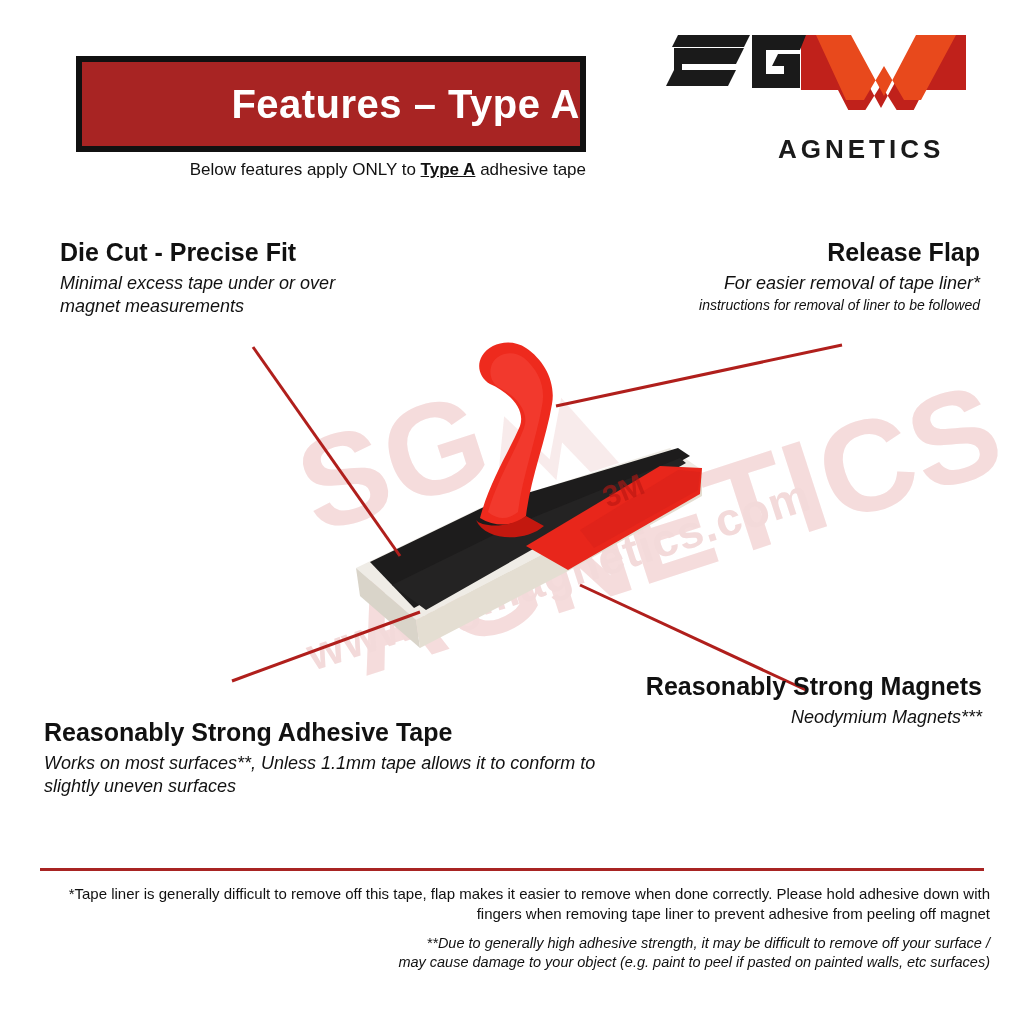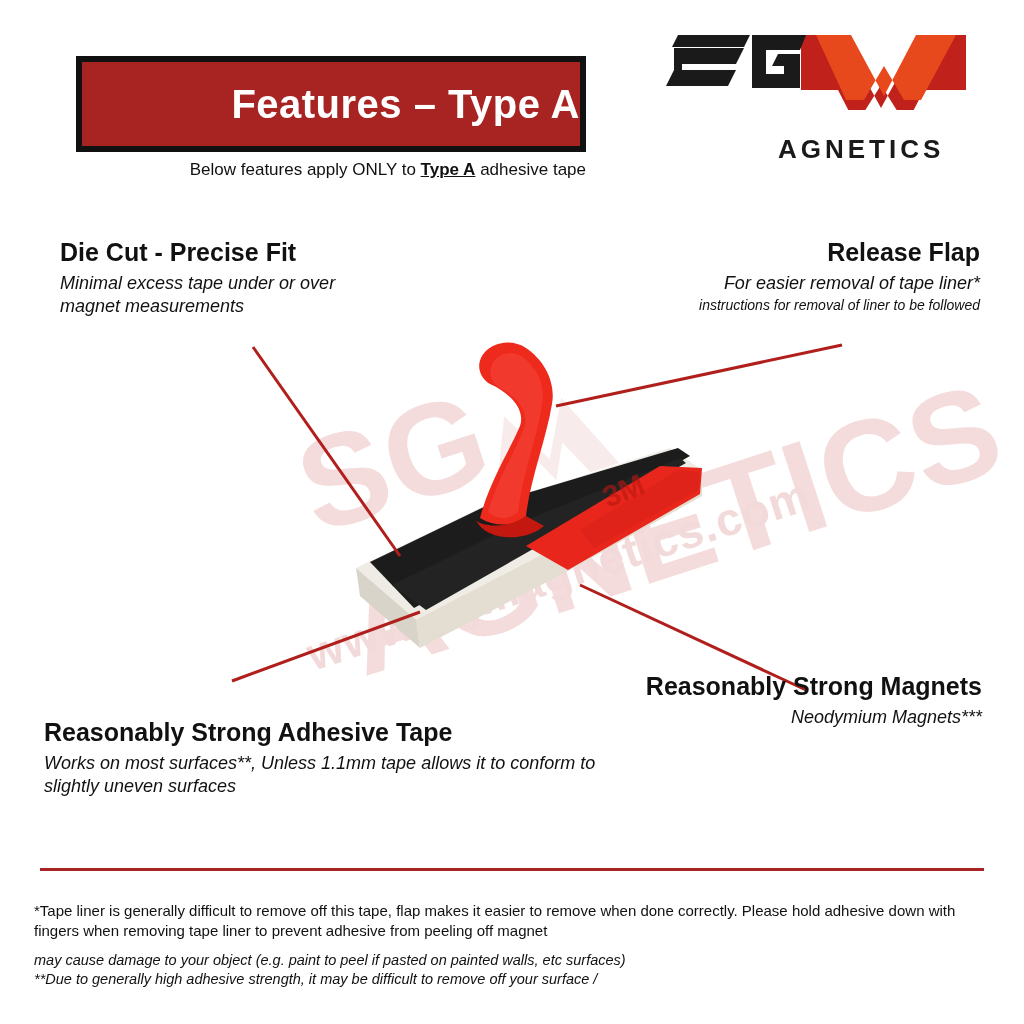--- a/index.html
+++ b/index.html
@@ -142,24 +142,23 @@
     position: absolute;
     left: 40px; top: 868px;
     width: 944px; height: 3px;
     background: #a82423;
     z-index: 3;
   }
   .footnotes {
     position: absolute;
     left: 34px; top: 884px;
     width: 956px;
-    text-align: left;
-    z-index: 3;
-    color: #111111;
-    margin-top: 17px;
+    text-align: right;
+    z-index: 3;
+    color: #111111;
   }
   .fn1 { font-size: 15px; line-height: 1.35; }
   .fn2 { font-size: 14.5px; font-style: italic; line-height: 1.35; margin-top: 9px; }
   .fn3 { font-size: 14.5px; font-style: italic; line-height: 1.35; margin-top: 9px; }
 </style>
 </head>
 <body>
 
 <div class="page">
 
@@ -239,18 +238,18 @@
 
   <div class="callout c-magnets">
     <h2>Reasonably Strong Magnets</h2>
     <div class="desc">Neodymium Magnets***</div>
   </div>
 
   <div class="divider"></div>
   <div class="footnotes">
     <div class="fn1">*Tape liner is generally difficult to remove off this tape, flap makes it easier to remove when done correctly. Please hold adhesive down with fingers when removing tape liner to prevent adhesive from peeling off magnet</div>
     <div class="fn2">
+      <div>**Due to generally high adhesive strength, it may be difficult to remove off your surface /</div>
       <div>may cause damage to your object (e.g. paint to peel if pasted on painted walls, etc surfaces)</div>
-      <div>**Due to generally high adhesive strength, it may be difficult to remove off your surface /</div>
     </div>
   </div>
 
 </div>
 
 </body></html>

